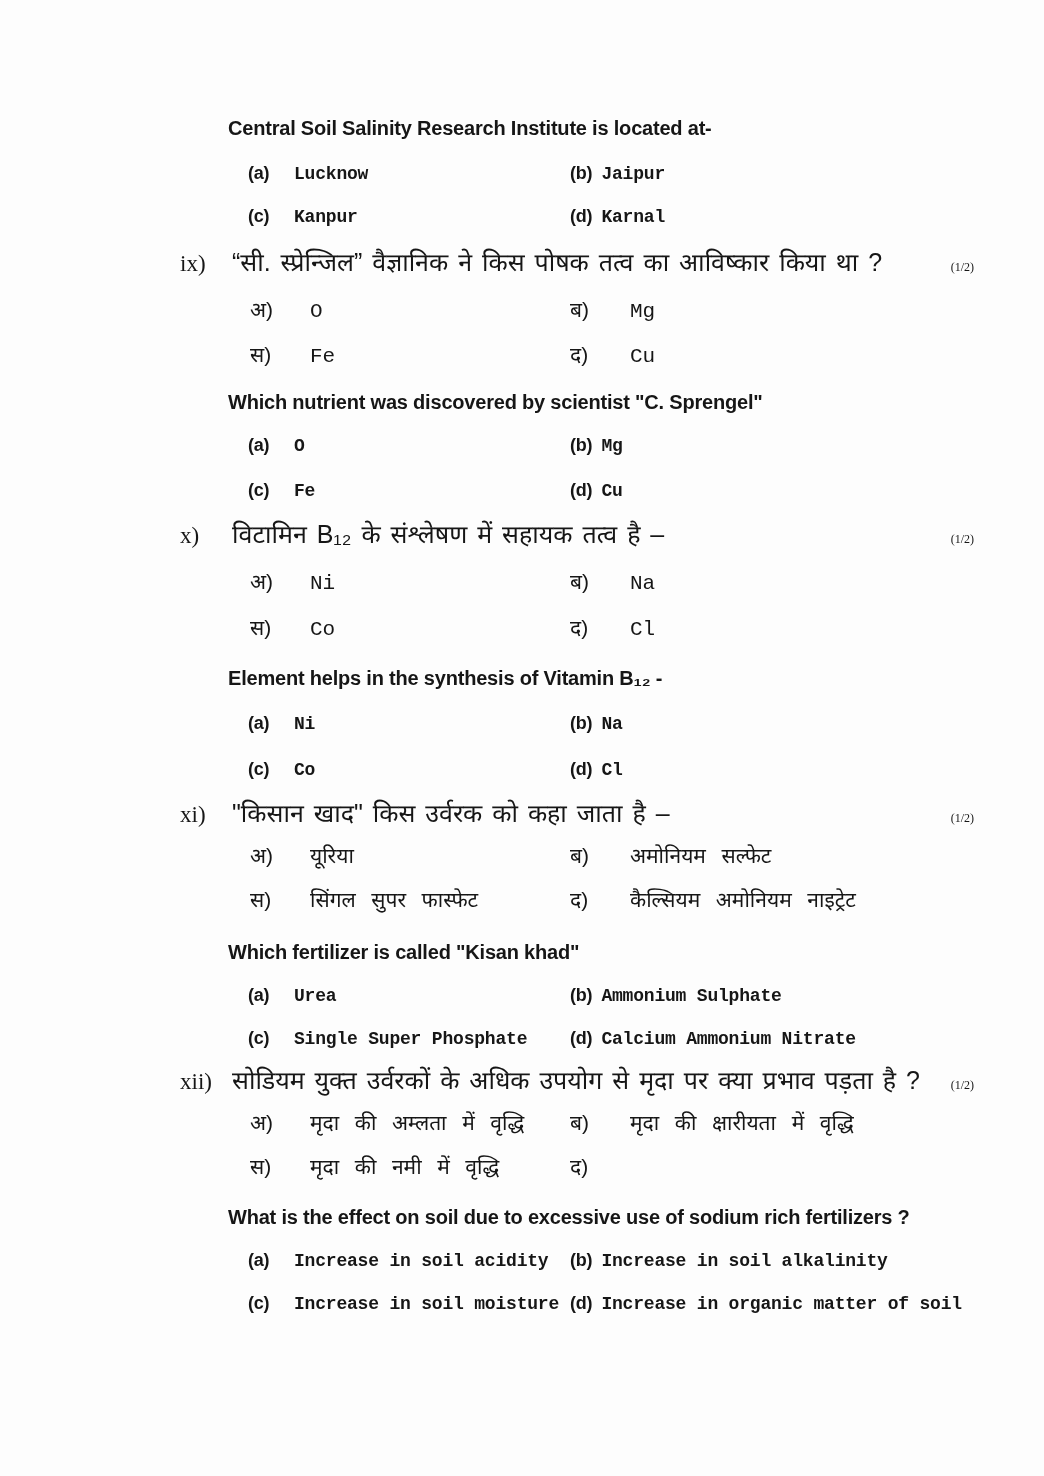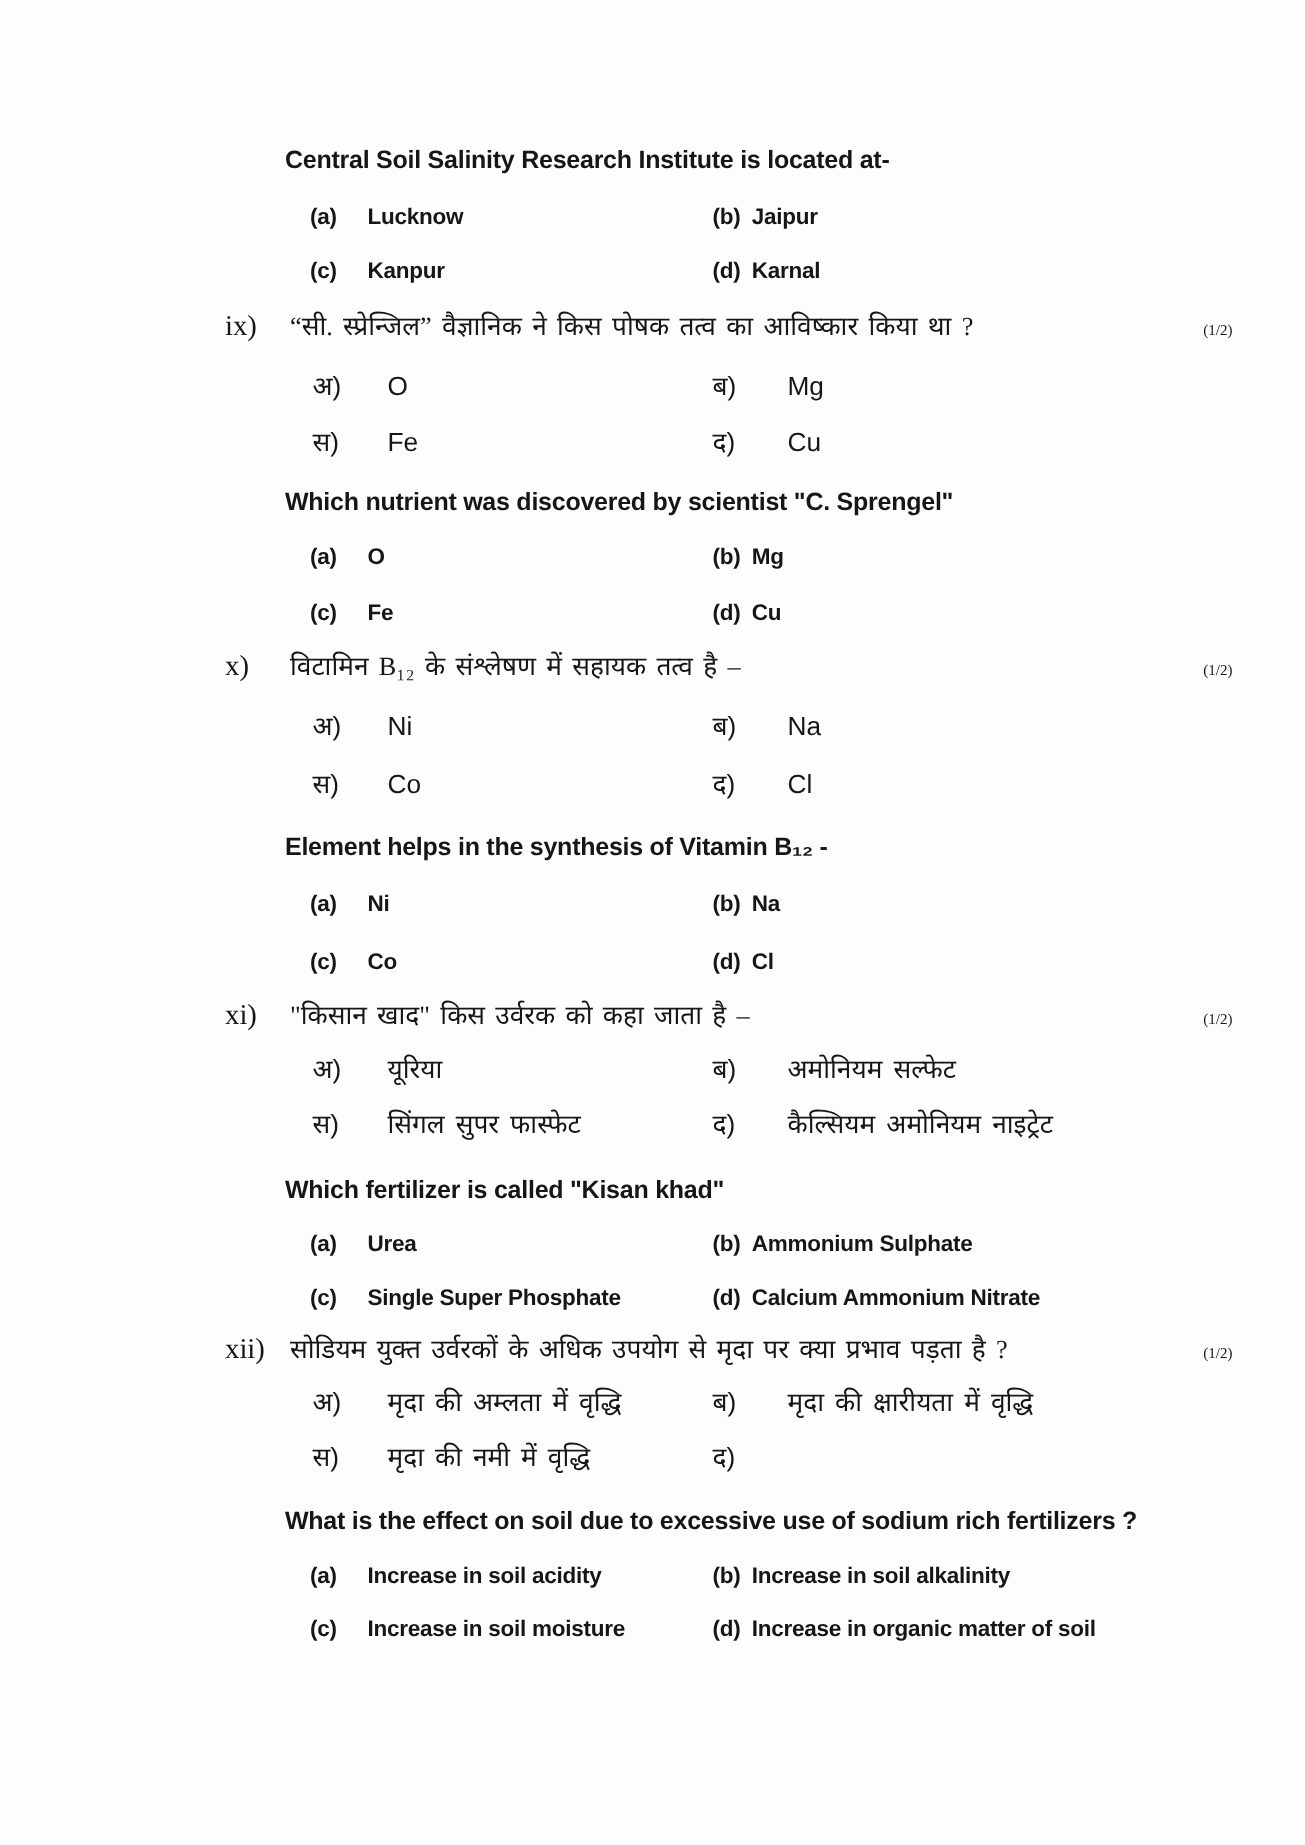--- a/index.html
+++ b/index.html
@@ -22,53 +22,52 @@
   
   .en-heading {
     left:228px;
     font-size:20px;
     font-weight:bold;
     letter-spacing:-0.2px;
   }
   
   .q-row {
     left:180px;
-    right:58px;
+    right:70px;
     display:flex;
     align-items:baseline;
   }
   .q-num {
     flex:0 0 auto;
     width:52px;
     font-family:"Liberation Serif", serif;
     font-size:23px;
   }
   .q-text {
     flex:1 1 auto;
-    font-size:21px;
+    font-size:25px;
     word-spacing:3px;
     overflow:visible;
-    font-family:Liberation Serif, serif;
   }
   .q-marks {
     flex:0 0 auto;
     font-family:"Liberation Serif", serif;
     font-size:12px;
   }
   
   .opts { display:flex; align-items:baseline; }
   .col  { display:flex; align-items:baseline; flex:0 0 auto; }
   .en-opts { left:248px; font-size:18px; font-weight:bold; letter-spacing:-0.2px; }
   .en-opts .col-a { width:322px; }
   .en-opts .col-a .opt-label { flex:0 0 auto; width:46px; }
   .en-opts .col-b .opt-label { flex:0 0 auto; margin-right:9px; }
   .hi-opts { left:250px; font-size:21px; word-spacing:3px; }
   .hi-opts .col-a { width:320px; }
   .hi-opts .opt-label { flex:0 0 auto; width:60px; }
-  .opt-text { flex:0 0 auto; }
+  .opt-text { flex:0 0 auto;font-family:Liberation Mono, monospace; }
 </style>
 </head>
 <body>
 
 <div class="page">
 
   <div class="row en-heading" style="top:116px">Central Soil Salinity Research Institute is located at-</div>
   <div class="row opts en-opts" style="top:162px">
     <div class="col col-a">
       <span class="opt-label">(a)</span>

